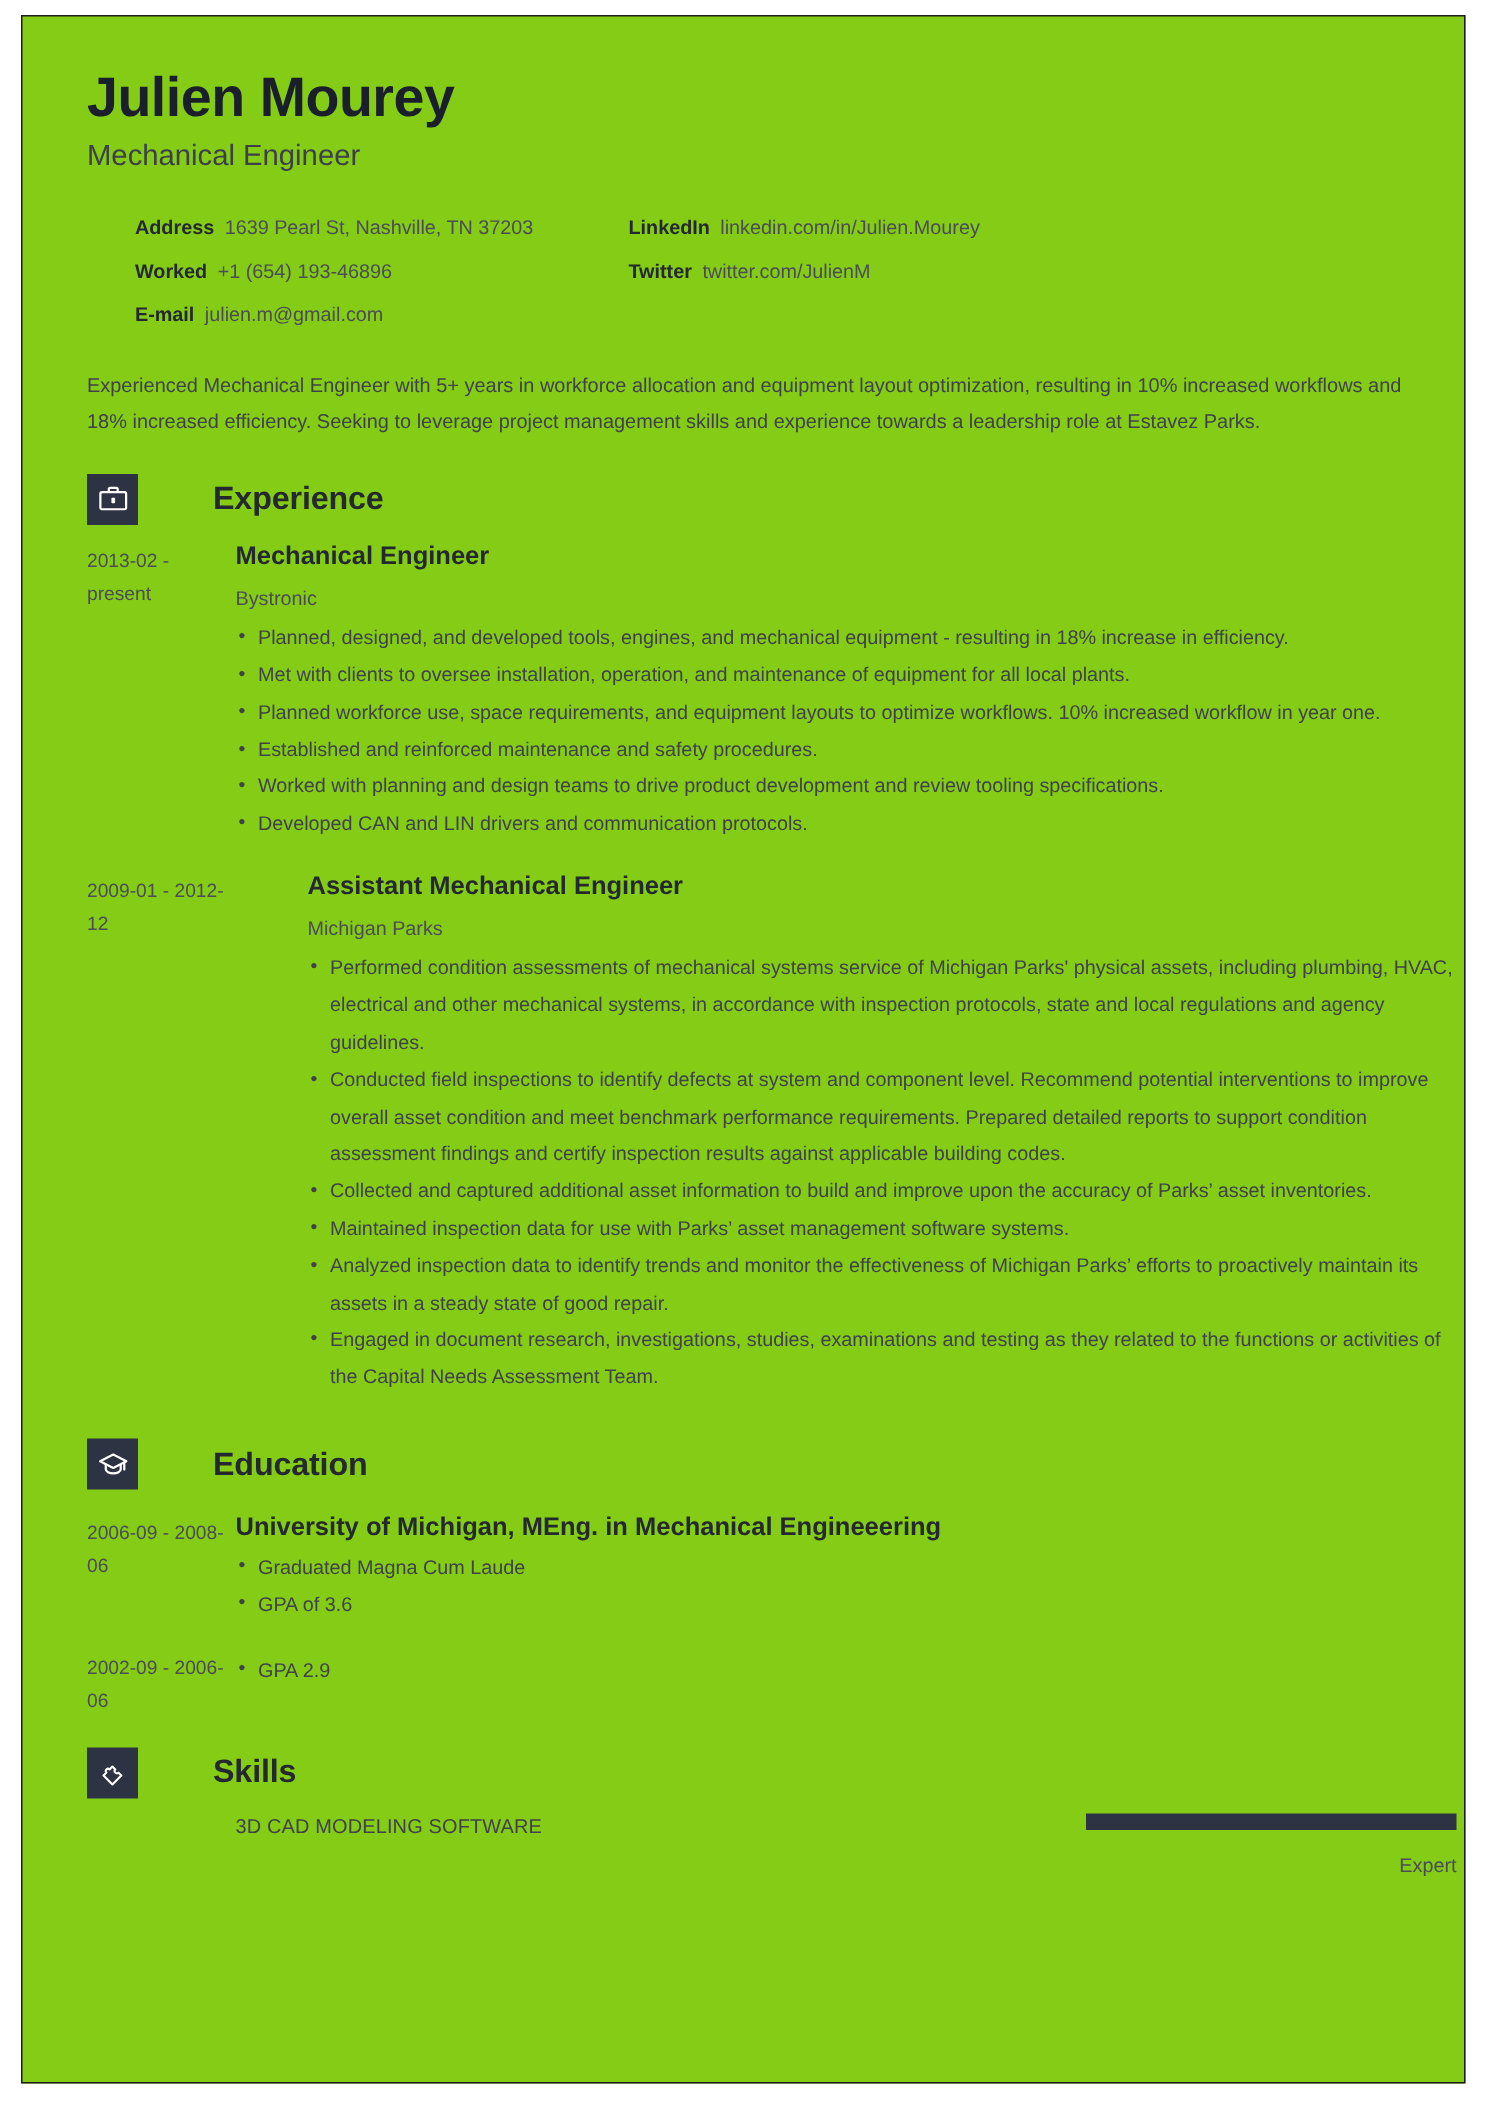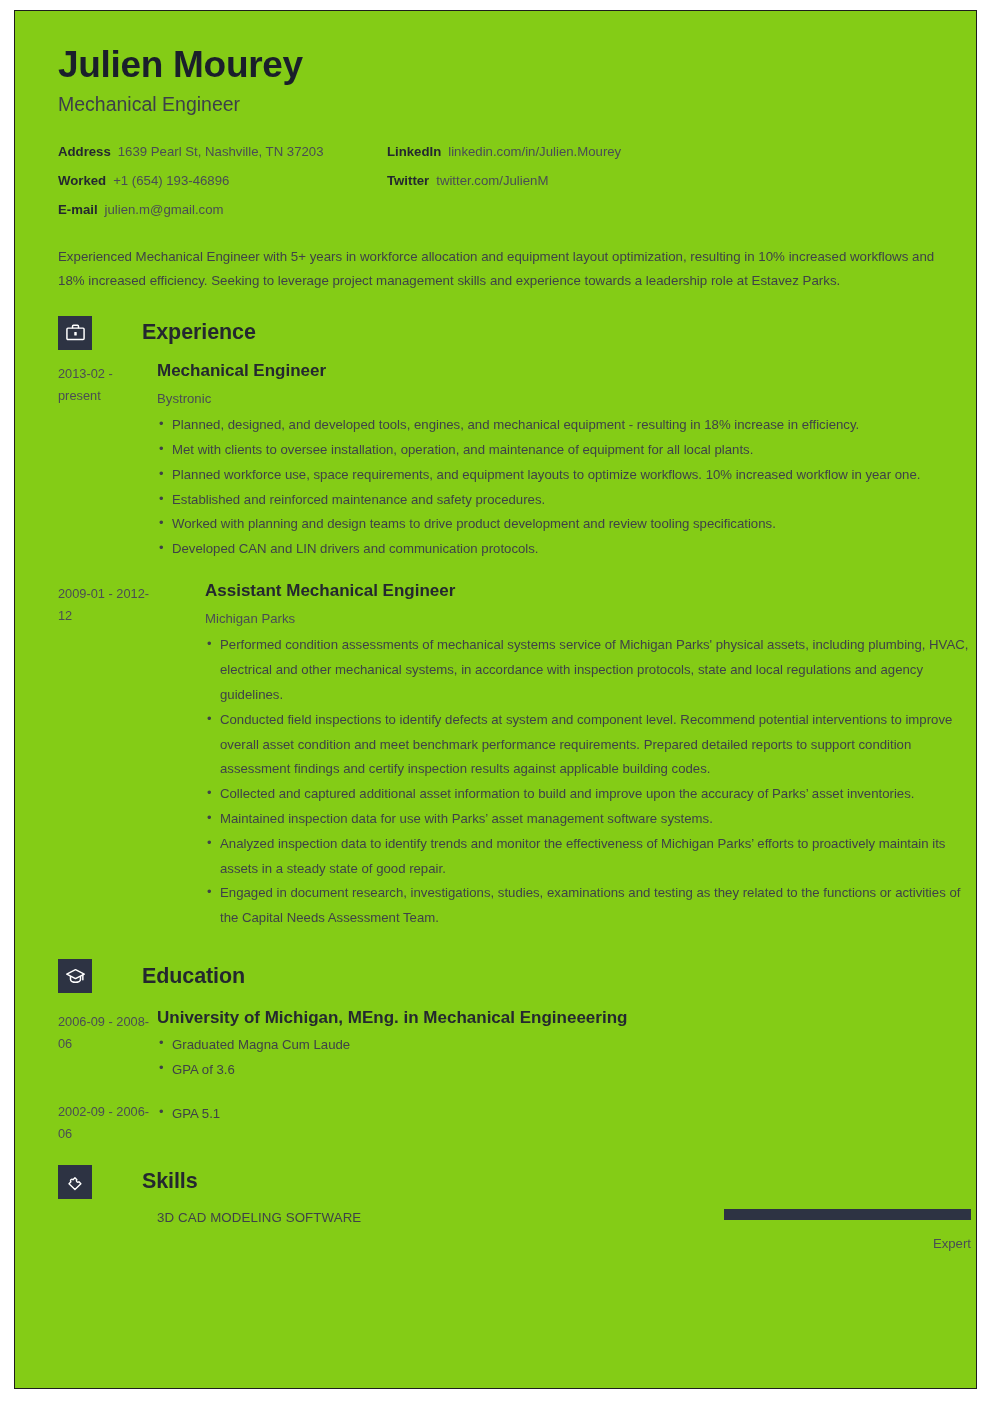--- a/index.html
+++ b/index.html
@@ -45,20 +45,21 @@
     font-size: 19.5px;
     color: #3c4049;
     font-weight: normal;
     margin: 8px 0 0 0;
     line-height: 1.2;
   }
 
   
   .contact {
     margin-top: 26px;
+    margin-left: 32px;
   }
   .contact-row {
     display: flex;
     margin-bottom: 12px;
     font-size: 13.2px;
     line-height: 1.3;
   }
   .contact-col {
     display: flex;
     align-items: baseline;
@@ -305,21 +306,21 @@
         <li>Graduated Magna Cum Laude</li>
         <li>GPA of 3.6</li>
       </ul>
     </div>
   </div>
 
   <div class="entry edu">
     <div class="entry-dates">2002-09 - 2006-06</div>
     <div class="entry-body">
       <ul class="bullets">
-        <li>GPA 5.1</li>
+        <li>GPA 2.9</li>
       </ul>
     </div>
   </div>
 
   <div class="section-head" style="margin-top:20px;">
     <span class="section-icon">
       <svg width="21" height="21" viewBox="0 0 24 24" fill="none" stroke="#ffffff" stroke-width="1.6" stroke-linejoin="round">
         <g transform="rotate(-45 12 12)">
           <path d="M5 8.5 h3.1 a1.7 1.7 0 1 1 3.4 0 h3.1 v3.1 a1.7 1.7 0 1 0 0 3.4 v3.1 h-9.6 z"></path>
         </g>

